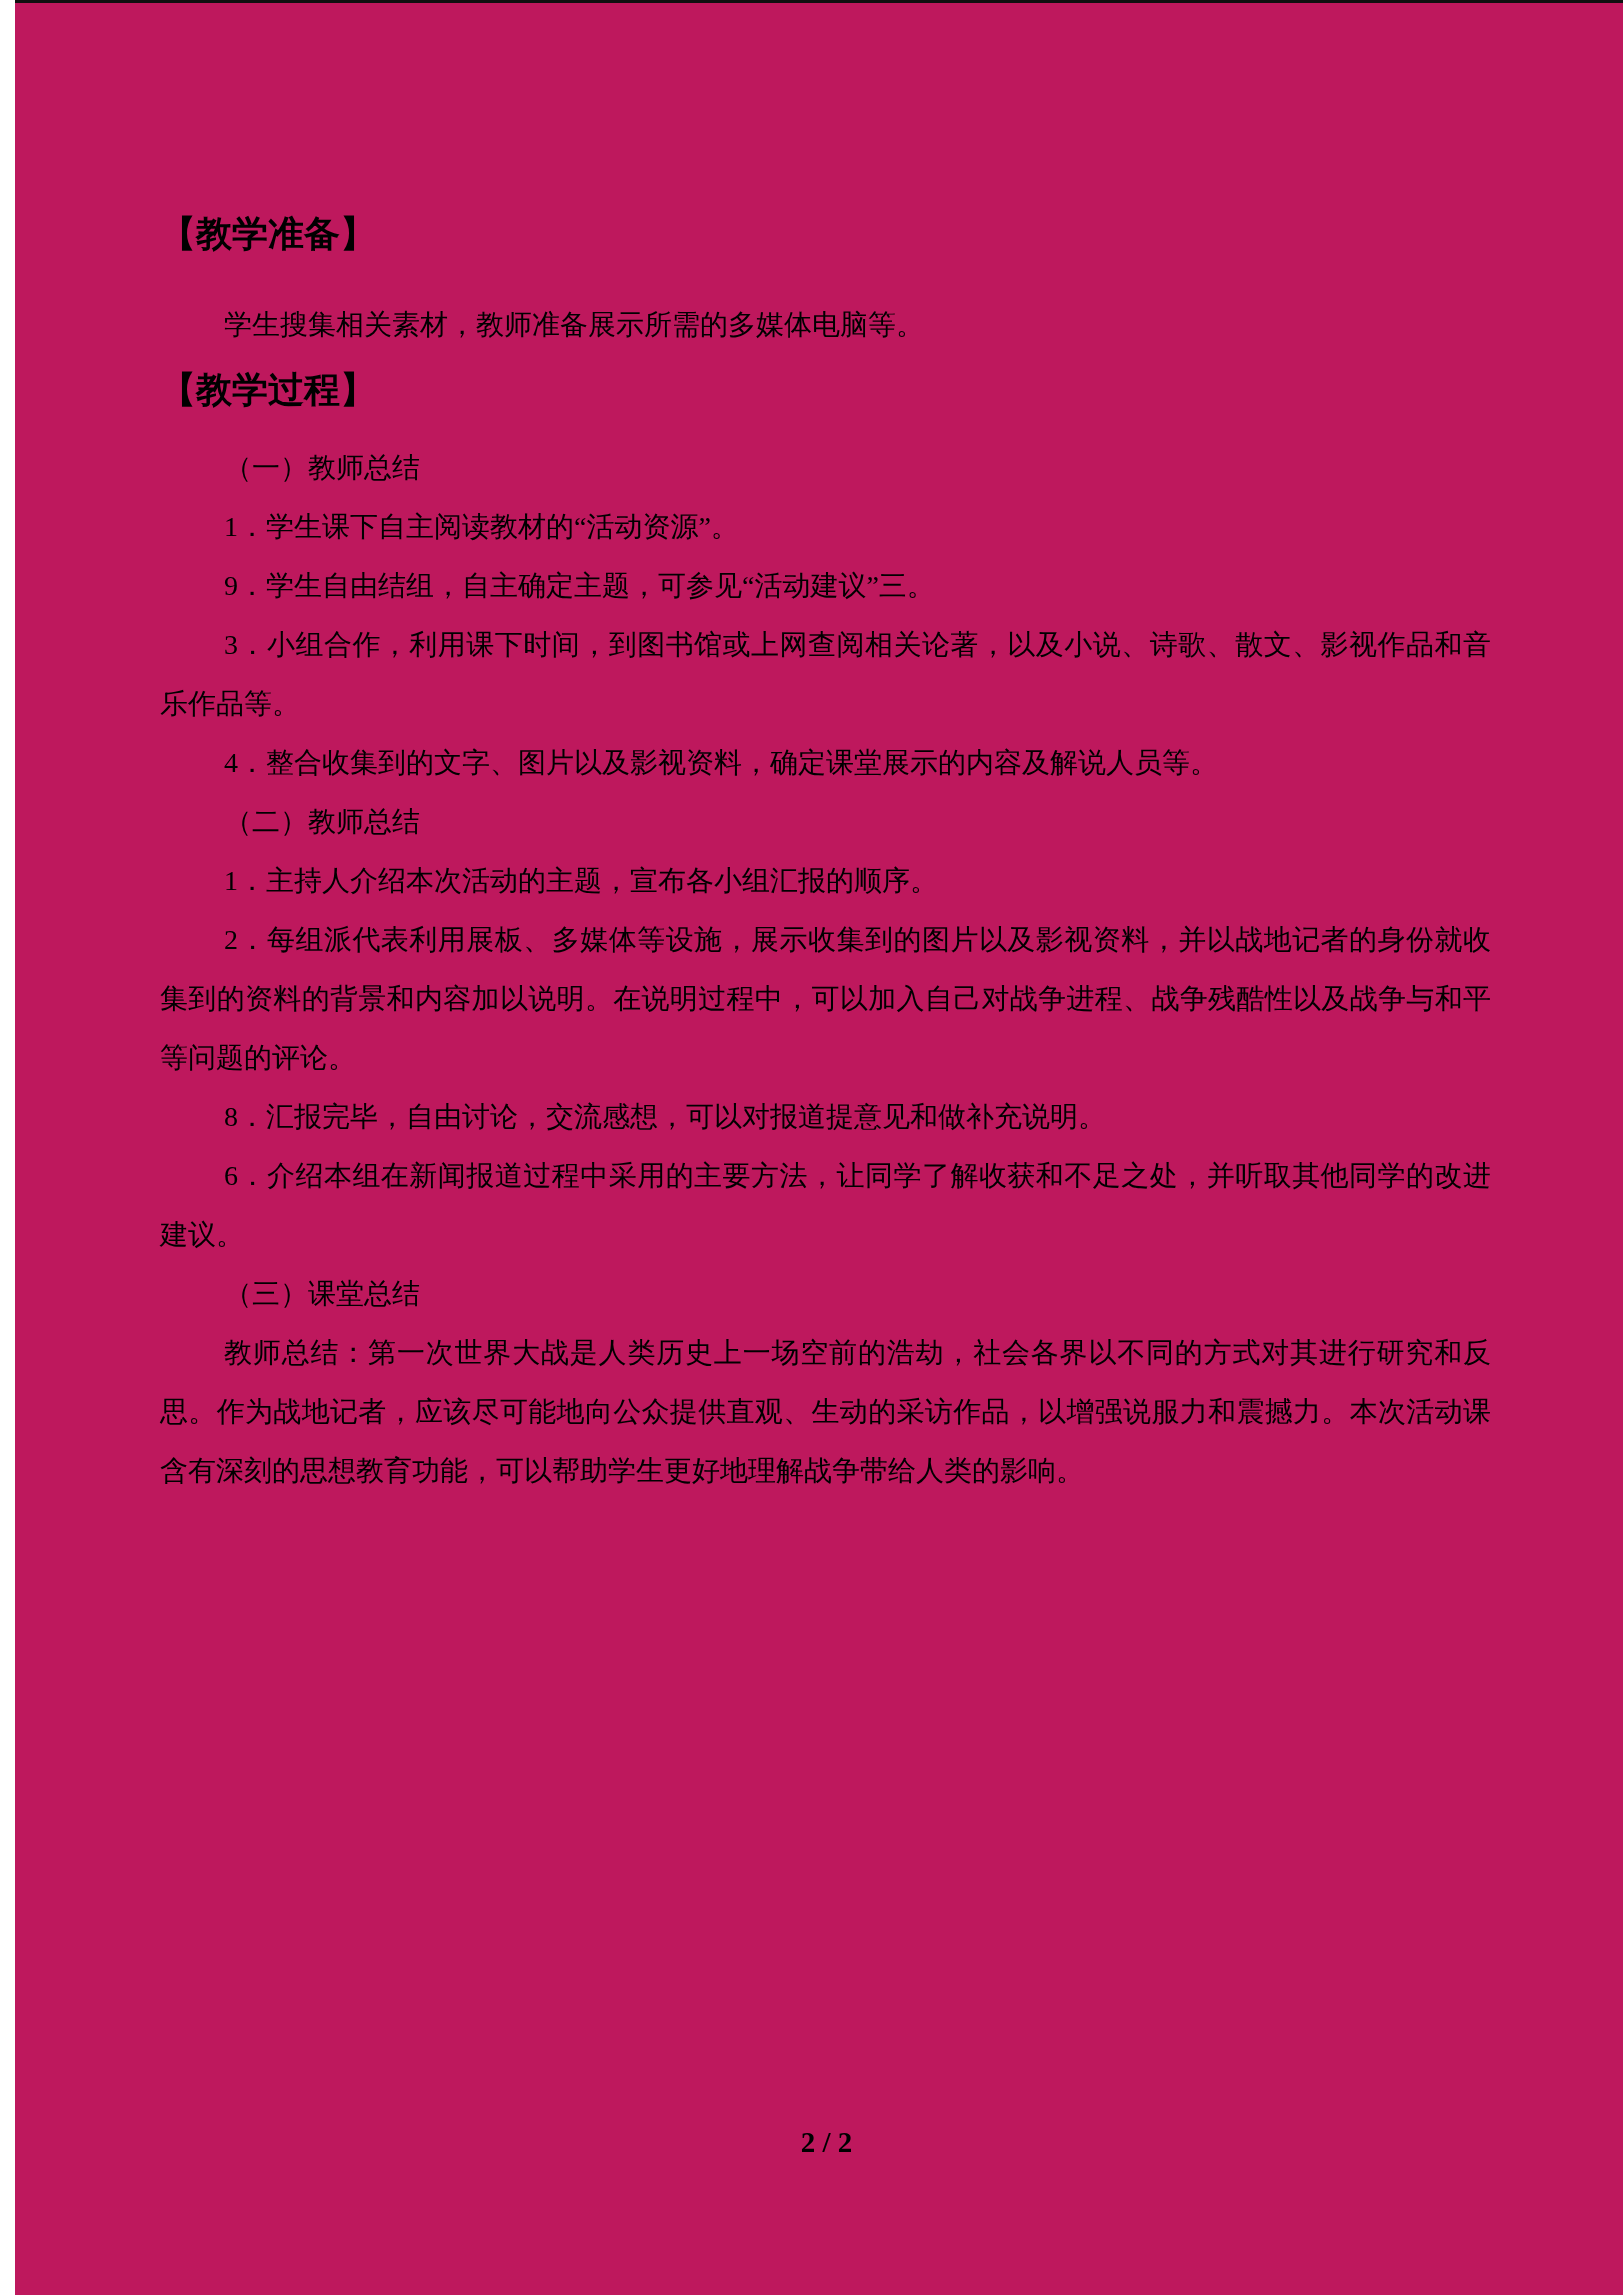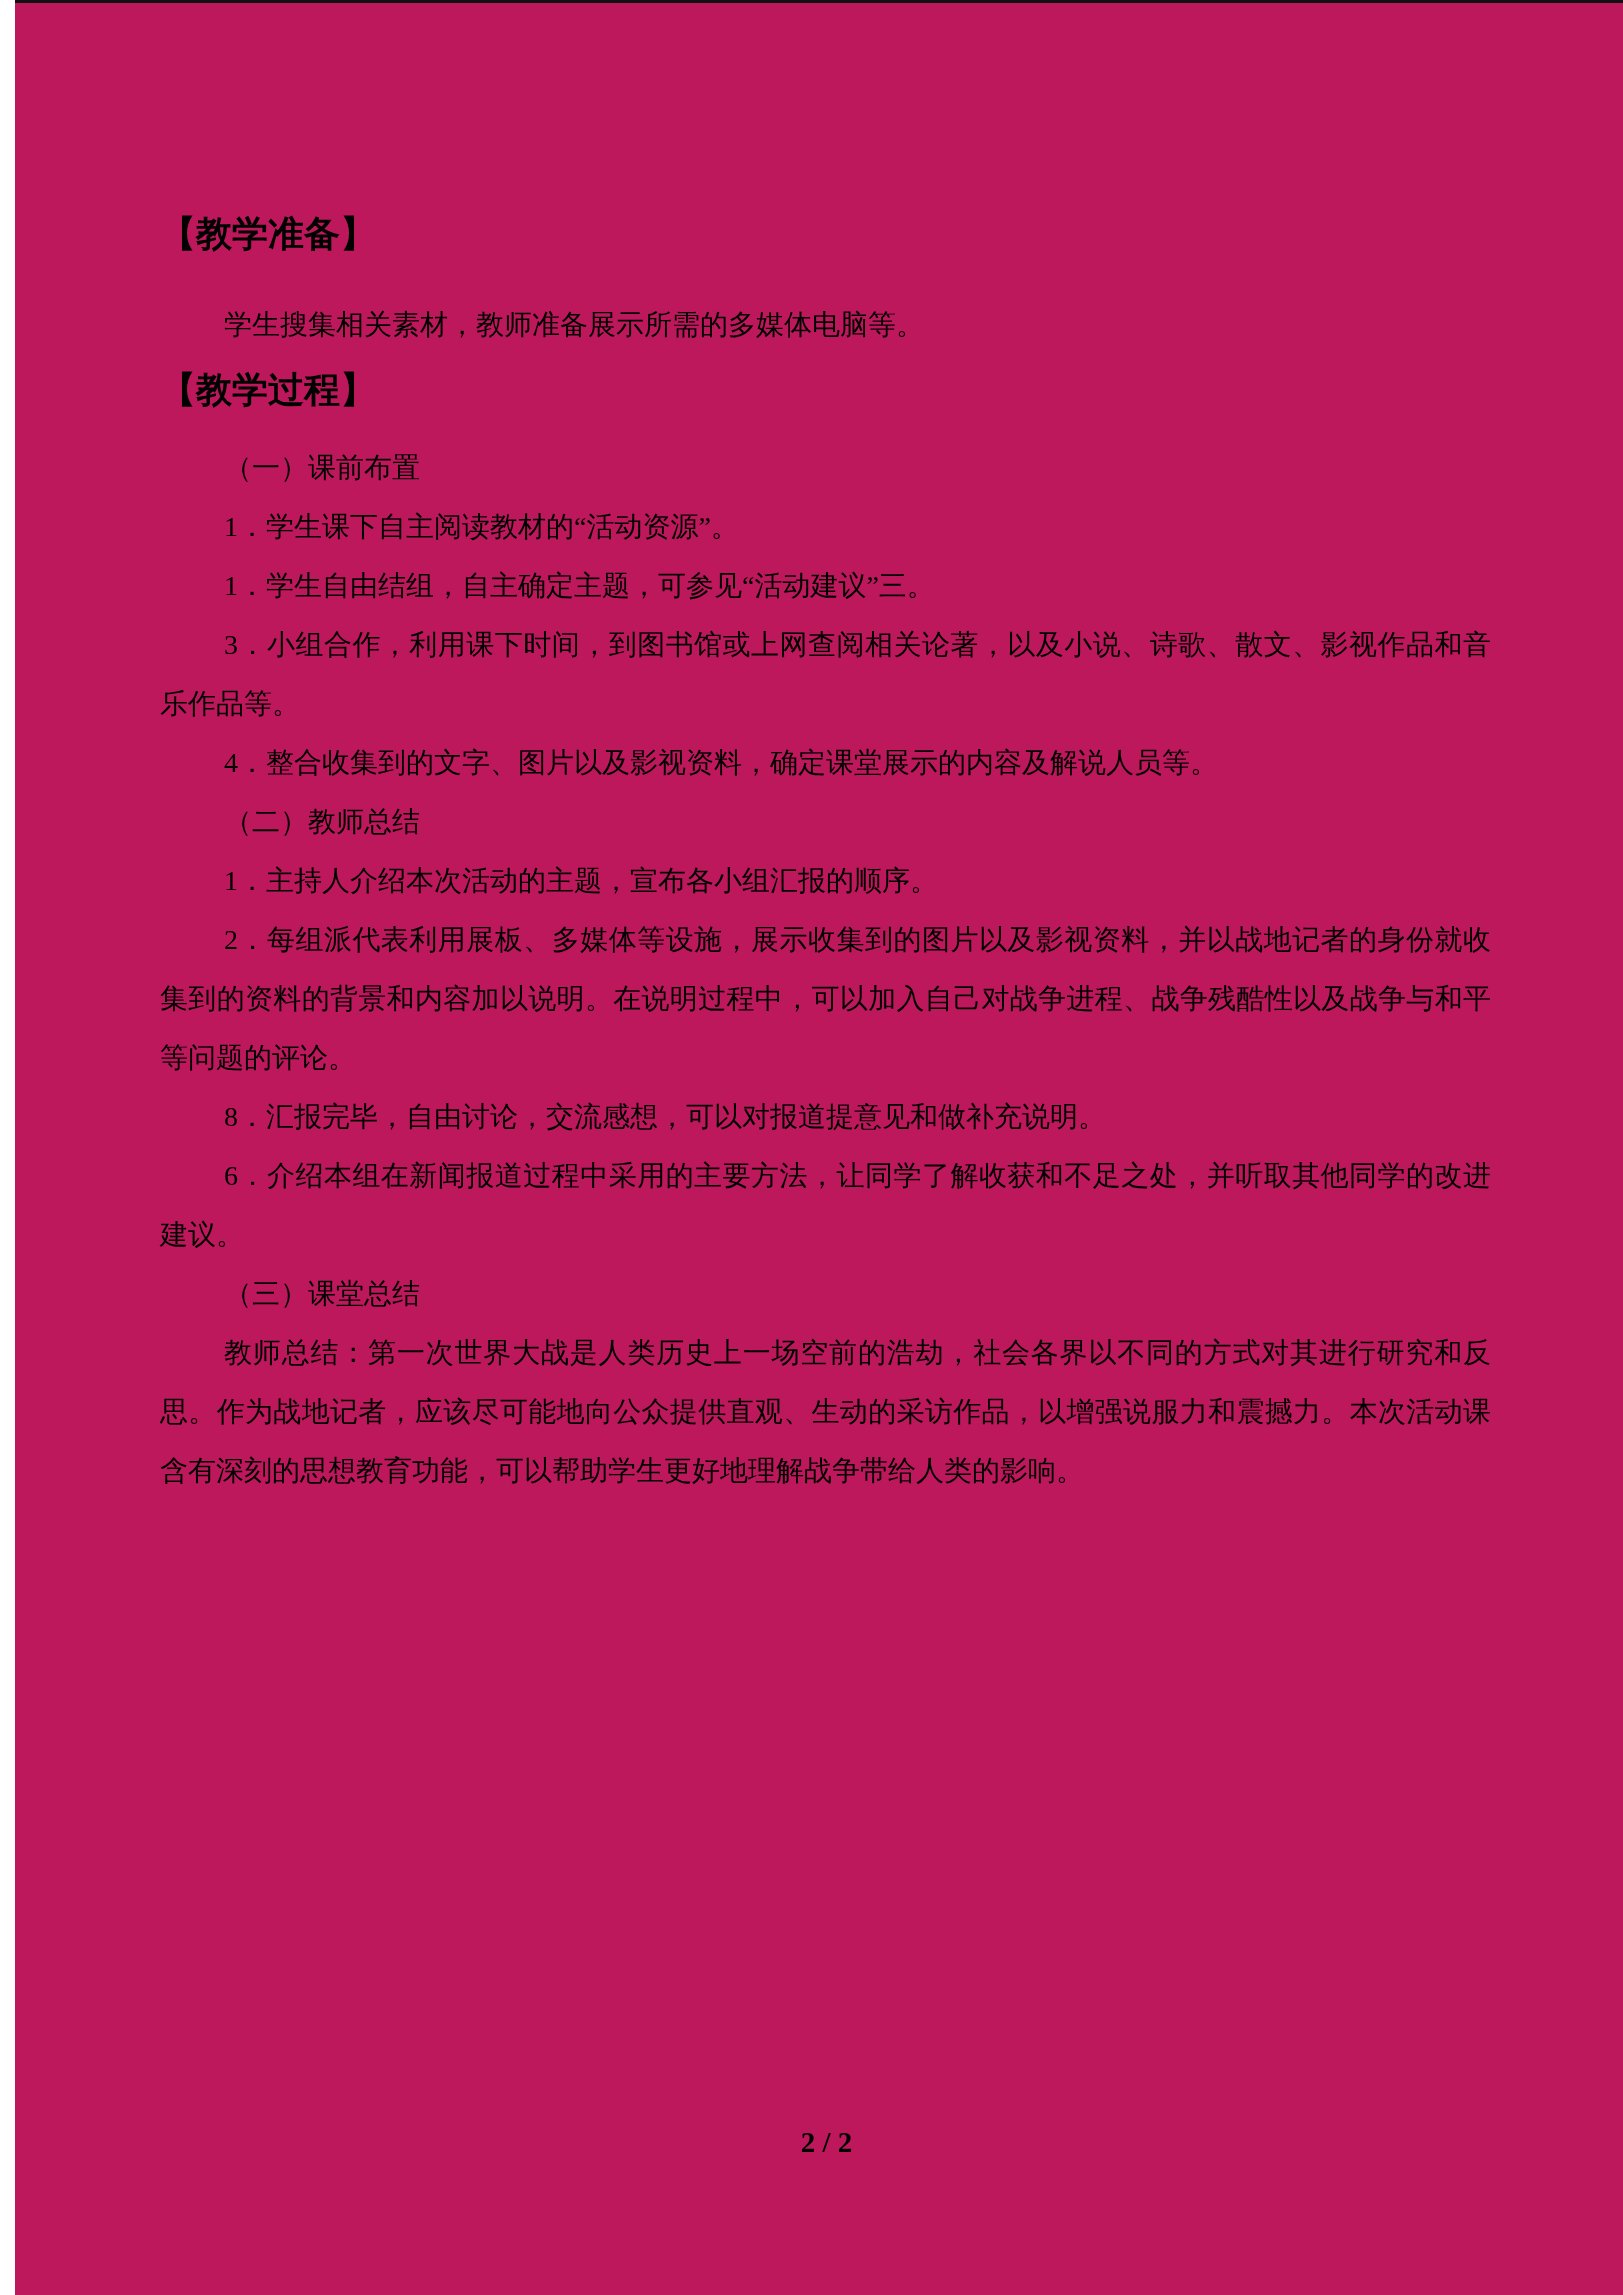--- a/index.html
+++ b/index.html
@@ -70,23 +70,23 @@
 <body>
 
 <div class="page">
   <div class="top-edge"></div>
   <div class="right-edge"></div>
 
   <div class="content">
     <h1 class="doc-heading b0">【教学准备】</h1>
     <p class="para b1">学生搜集相关素材，教师准备展示所需的多媒体电脑等。</p>
     <h1 class="doc-heading b2">【教学过程】</h1>
-    <p class="para b3">（一）课前布置</p>
+    <p class="para b3">（一）教师总结</p>
     <p class="para">1．学生课下自主阅读教材的“活动资源”。</p>
-    <p class="para">1．学生自由结组，自主确定主题，可参见“活动建议”三。</p>
+    <p class="para">9．学生自由结组，自主确定主题，可参见“活动建议”三。</p>
     <p class="para">3．小组合作，利用课下时间，到图书馆或上网查阅相关论著，以及小说、诗歌、散文、影视作品和音乐作品等。</p>
     <p class="para">4．整合收集到的文字、图片以及影视资料，确定课堂展示的内容及解说人员等。</p>
     <p class="para">（二）教师总结</p>
     <p class="para">1．主持人介绍本次活动的主题，宣布各小组汇报的顺序。</p>
     <p class="para">2．每组派代表利用展板、多媒体等设施，展示收集到的图片以及影视资料，并以战地记者的身份就收集到的资料的背景和内容加以说明。在说明过程中，可以加入自己对战争进程、战争残酷性以及战争与和平等问题的评论。</p>
     <p class="para">8．汇报完毕，自由讨论，交流感想，可以对报道提意见和做补充说明。</p>
     <p class="para">6．介绍本组在新闻报道过程中采用的主要方法，让同学了解收获和不足之处，并听取其他同学的改进建议。</p>
     <p class="para">（三）课堂总结</p>
     <p class="para">教师总结：第一次世界大战是人类历史上一场空前的浩劫，社会各界以不同的方式对其进行研究和反思。作为战地记者，应该尽可能地向公众提供直观、生动的采访作品，以增强说服力和震撼力。本次活动课含有深刻的思想教育功能，可以帮助学生更好地理解战争带给人类的影响。</p>
   </div>

